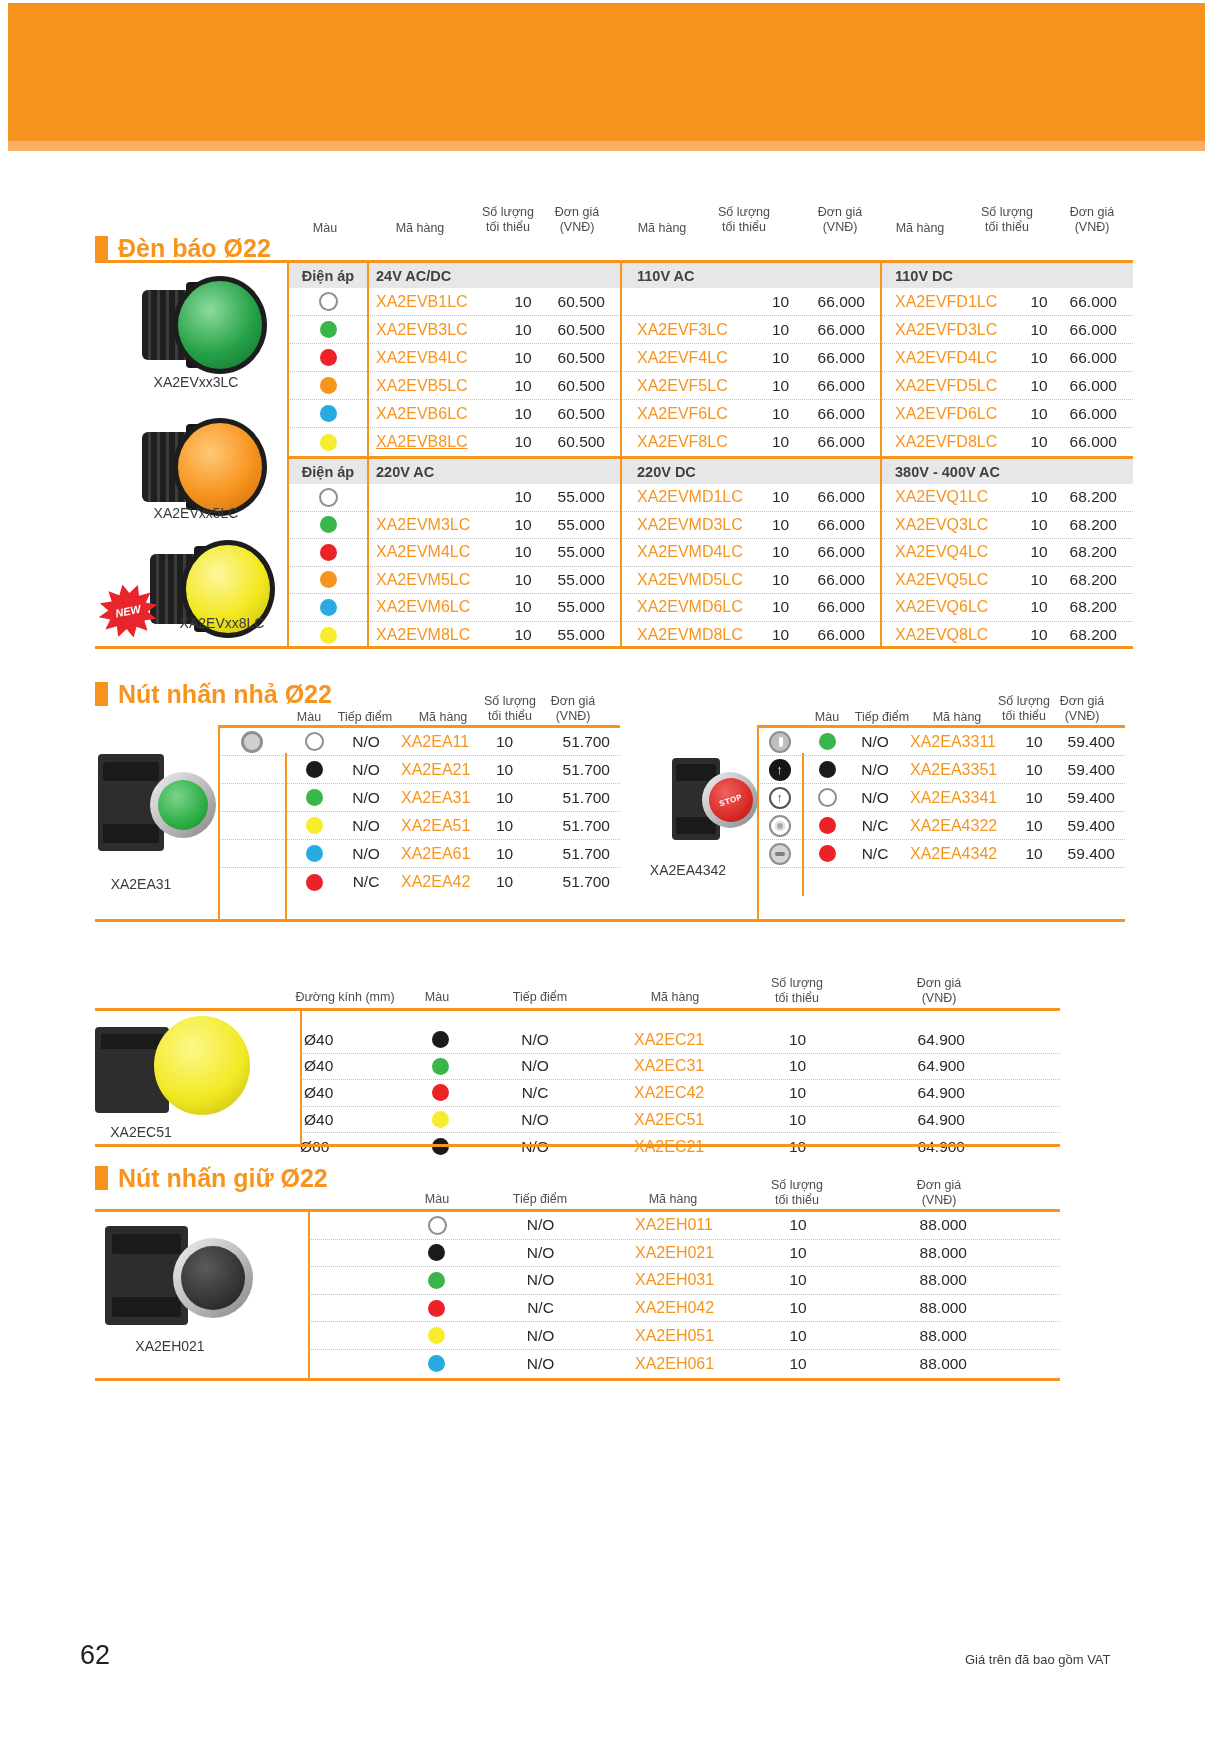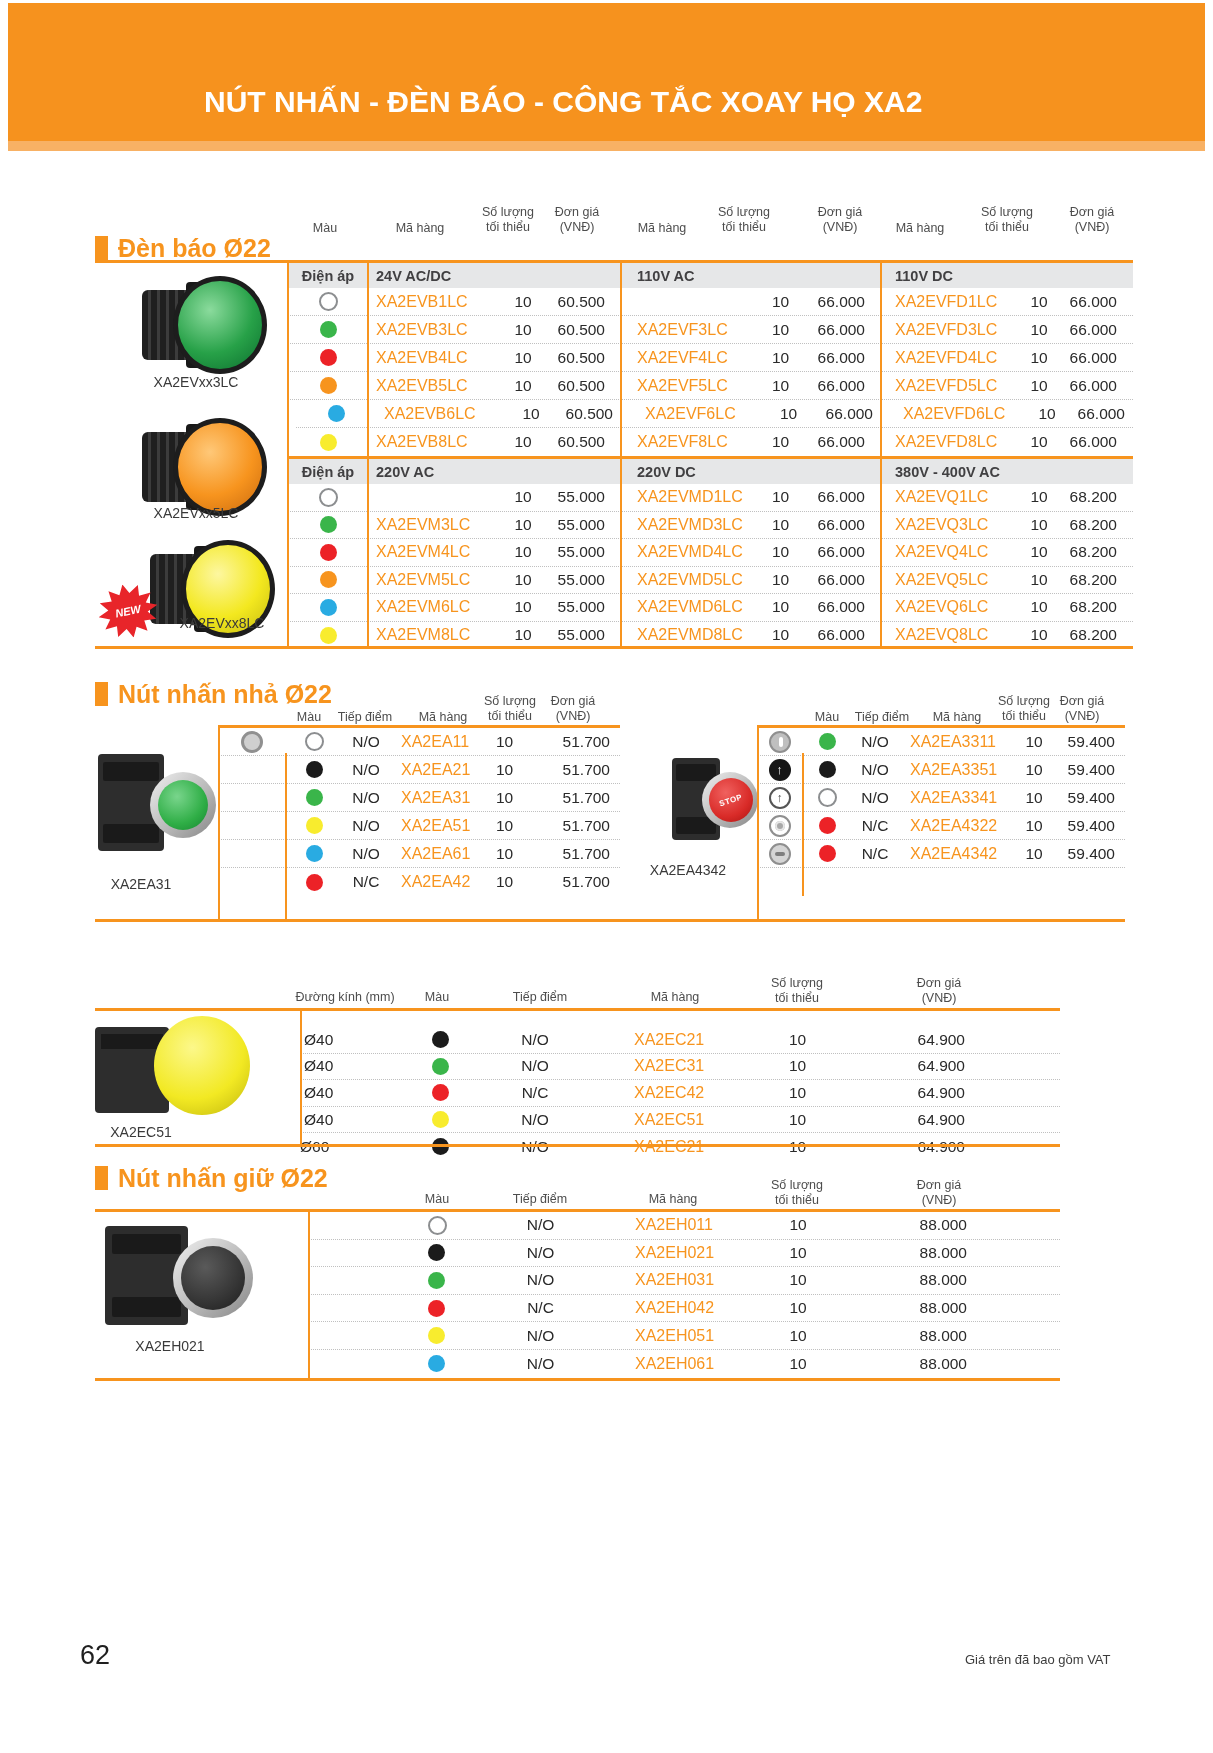--- a/index.html
+++ b/index.html
@@ -86,21 +86,20 @@
   .footer-page{position:absolute;left:80px;top:1640px;font-size:27px;color:#1f1f1f;}
   .footer-note{position:absolute;left:965px;top:1652px;font-size:13px;color:#3c3c3c;white-space:nowrap;}
 </style>
 </head>
 <body>
 
 <div class="page">
 
   <div class="top-band"></div>
   <div class="top-strip"></div>
-  <div class="page-title">NÚT NHẤN -  ĐÈN BÁO - CÔNG TẮC XOAY HỌ XA2</div>
 
   <div class="sec-title" style="left:95px;top:234px;"><span class="bullet"></span><span>Đèn báo Ø22</span></div>
 
   <div class="lamp" style="left:142px;top:276px;">
     <div class="body"></div>
       <div class="neck"></div>
       <div class="lens lens-green"></div>
   </div>
   <div class="img-label" style="left:196px;top:374px;">XA2EVxx3LC</div>
 
@@ -196,39 +195,39 @@
         <div class="cell code" style="width: 130px; padding: 0px 0px 0px 8px;">XA2EVB5LC</div>
         <div class="cell num ctr" style="width: 50px;">10</div>
         <div class="cell num rgt" style="width: 73px; padding: 0px 16px 0px 0px;">60.500</div>
         <div class="cell code" style="width: 133px; padding: 0px 0px 0px 16px;">XA2EVF5LC</div>
         <div class="cell num ctr" style="width: 53px;">10</div>
         <div class="cell num rgt" style="width: 74px; padding: 0px 16px 0px 0px;">66.000</div>
         <div class="cell code" style="width: 133px; padding: 0px 0px 0px 14px;">XA2EVFD5LC</div>
         <div class="cell num ctr" style="width: 50px;">10</div>
         <div class="cell num rgt" style="width: 69px; padding: 0px 16px 0px 0px;">66.000</div>
       </div>
-      <div class="trow" style="height: 28px; margin-left: 8px;">
+      <div class="trow" style="height: 28px;">
         <div class="cell " style="width: 80px;">
           <div class="dot" style="background: rgb(41, 171, 226);"></div>
         </div>
         <div class="cell code" style="width: 130px; padding: 0px 0px 0px 8px;">XA2EVB6LC</div>
         <div class="cell num ctr" style="width: 50px;">10</div>
         <div class="cell num rgt" style="width: 73px; padding: 0px 16px 0px 0px;">60.500</div>
         <div class="cell code" style="width: 133px; padding: 0px 0px 0px 16px;">XA2EVF6LC</div>
         <div class="cell num ctr" style="width: 53px;">10</div>
         <div class="cell num rgt" style="width: 74px; padding: 0px 16px 0px 0px;">66.000</div>
         <div class="cell code" style="width: 133px; padding: 0px 0px 0px 14px;">XA2EVFD6LC</div>
         <div class="cell num ctr" style="width: 50px;">10</div>
         <div class="cell num rgt" style="width: 69px; padding: 0px 16px 0px 0px;">66.000</div>
       </div>
       <div class="trow last" style="height: 28px;">
         <div class="cell " style="width: 80px;">
           <div class="dot" style="background: rgb(248, 236, 46);"></div>
         </div>
-        <div class="cell code" style="width: 130px; padding: 0px 0px 0px 8px;">XA2EVB8LC</div>
+        <div class="cell code" style="width: 130px; padding: 0px 0px 0px 8px; text-decoration: underline;">XA2EVB8LC</div>
         <div class="cell num ctr" style="width: 50px;">10</div>
         <div class="cell num rgt" style="width: 73px; padding: 0px 16px 0px 0px;">60.500</div>
         <div class="cell code" style="width: 133px; padding: 0px 0px 0px 16px;">XA2EVF8LC</div>
         <div class="cell num ctr" style="width: 53px;">10</div>
         <div class="cell num rgt" style="width: 74px; padding: 0px 16px 0px 0px;">66.000</div>
         <div class="cell code" style="width: 133px; padding: 0px 0px 0px 14px;">XA2EVFD8LC</div>
         <div class="cell num ctr" style="width: 50px;">10</div>
         <div class="cell num rgt" style="width: 69px; padding: 0px 16px 0px 0px;">66.000</div>
       </div>
       <div class="hdiv"></div>

